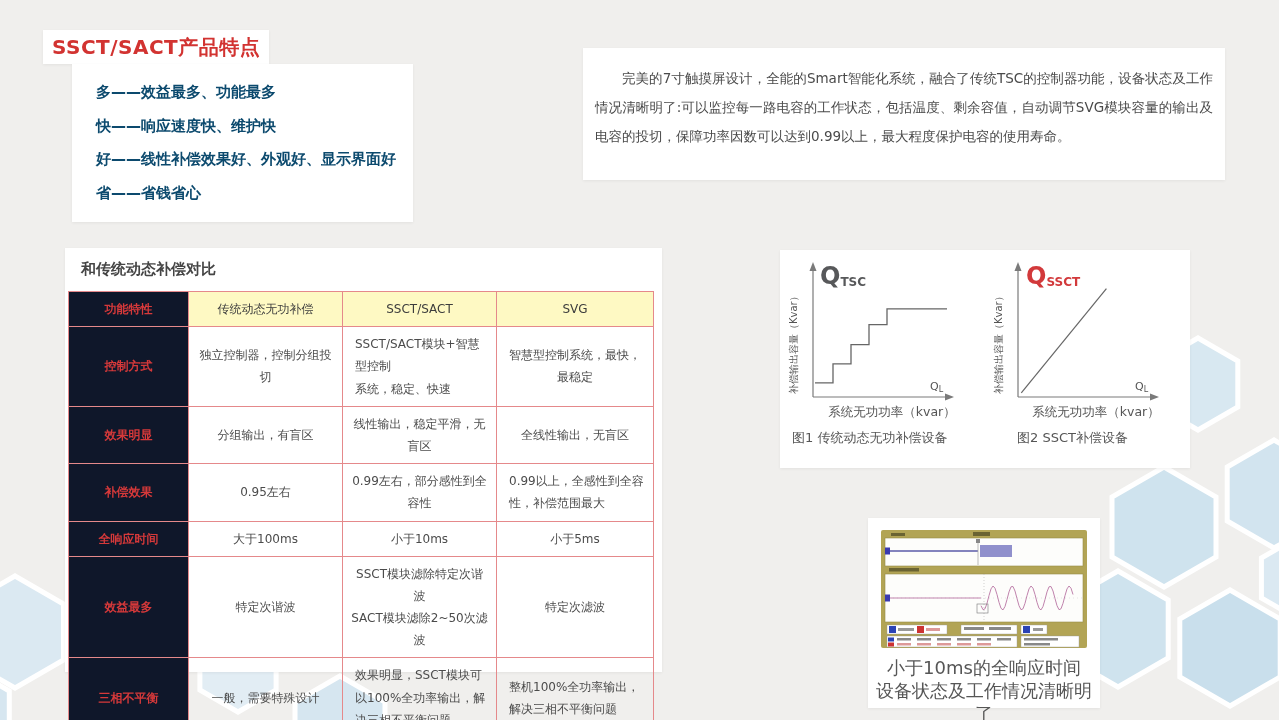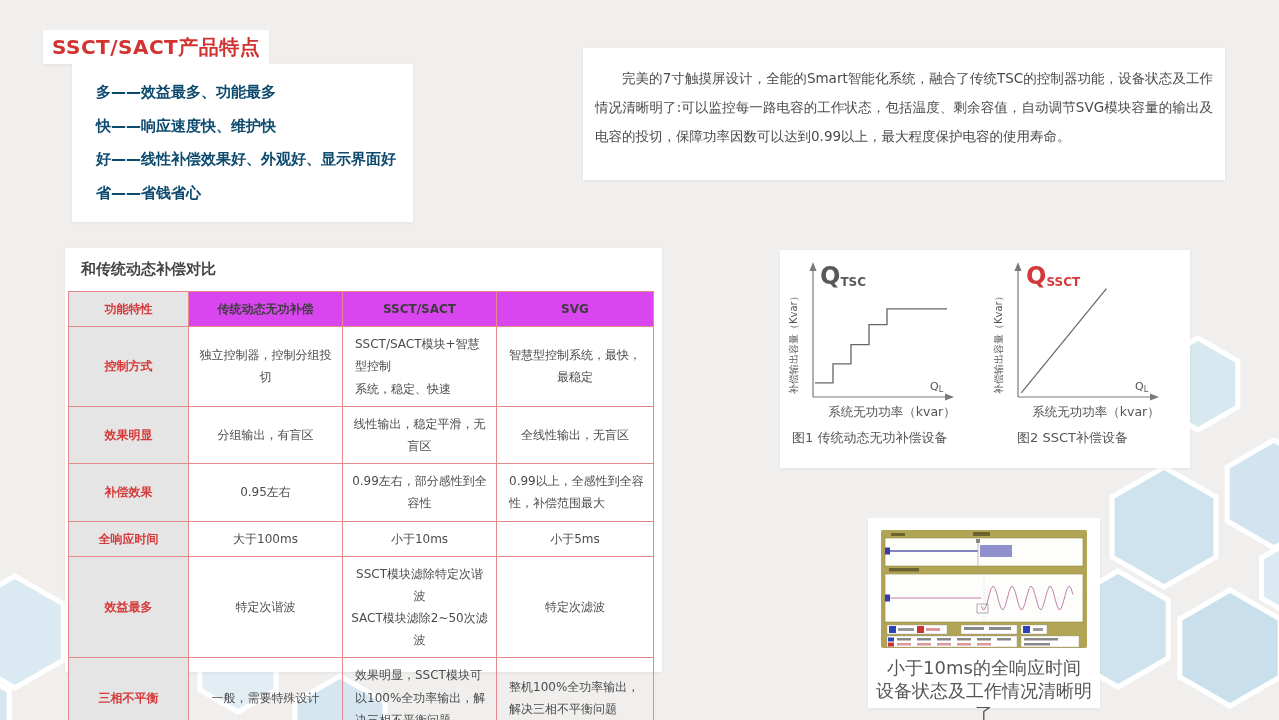--- a/index.html
+++ b/index.html
@@ -21,22 +21,22 @@
   .smart-title { font-size:15px; font-weight:bold; color:#4f4f4f; margin-left:8px; padding-bottom:6px; border-bottom:1px solid #ececec; }
   .smart-para { margin-top:6px; font-size:13.5px; color:#4a4a4a; line-height:29px; text-align:justify; text-indent:2em; }
 
   
   .table-panel { left:65px; top:248px; width:597px; height:424px; padding:10px 10px 12px 2px; }
   .table-title { font-size:15px; font-weight:bold; color:#454545; margin:2px 0 12px 14px; }
   table.cmp { border-collapse:collapse; width:585px; margin-left:1px; table-layout:fixed; font-size:12px; }
   table.cmp col.c0 { width:120px; } table.cmp col.c1 { width:154px; }
   table.cmp col.c2 { width:154px; } table.cmp col.c3 { width:157px; }
   table.cmp th, table.cmp td { border:1px solid #e5898b; text-align:center; vertical-align:middle; padding:6px 8px; line-height:1.85; color:#4b4b4b; }
-  table.cmp th { font-weight:bold; color:#3c3c3c; background:#d946ef; }
-  table.cmp .lab { background:#e5e5e5; color:#d6393a; font-weight:bold; }
+  table.cmp th { font-weight:normal; color:#3c3c3c; background:#fef9c3; }
+  table.cmp .lab { background:#0f172a; color:#d6393a; font-weight:bold; }
   table.cmp td.ml { text-align:left; padding-left:12px; }
   .pre { white-space:pre-line; }
 
   
   .figures-panel { left:780px; top:250px; width:410px; height:218px; }
   .figures-panel svg { display:block; }
 
   
   .scope-panel { left:868px; top:518px; width:232px; height:190px; }
   .scope-img { position:absolute; left:13px; top:12px; }

